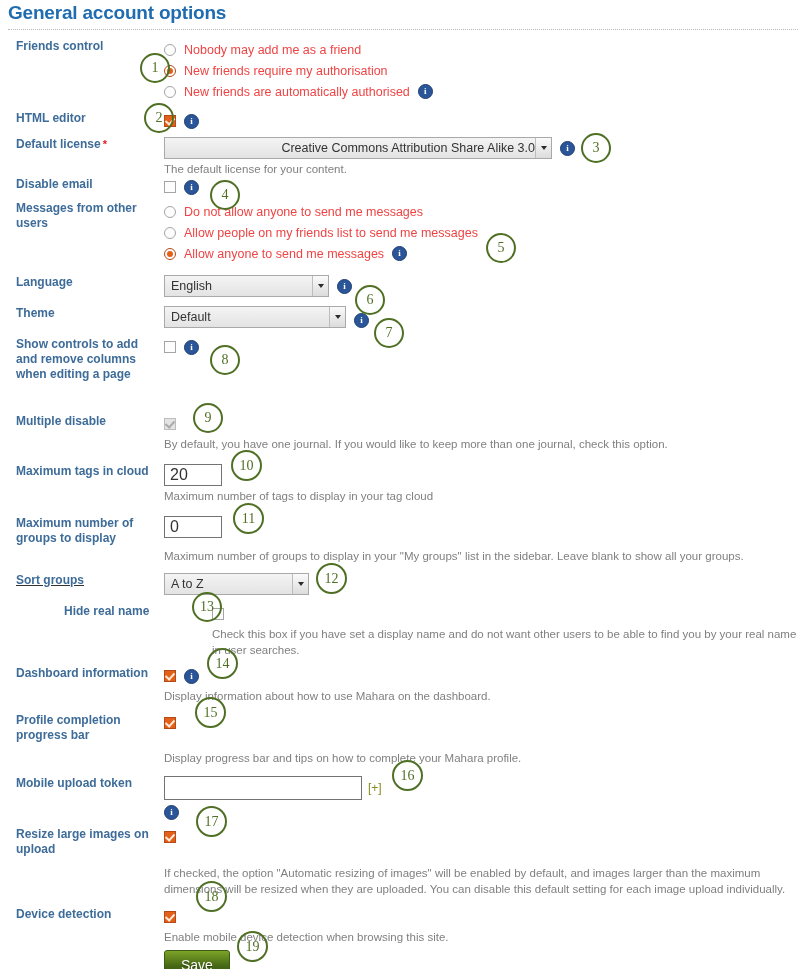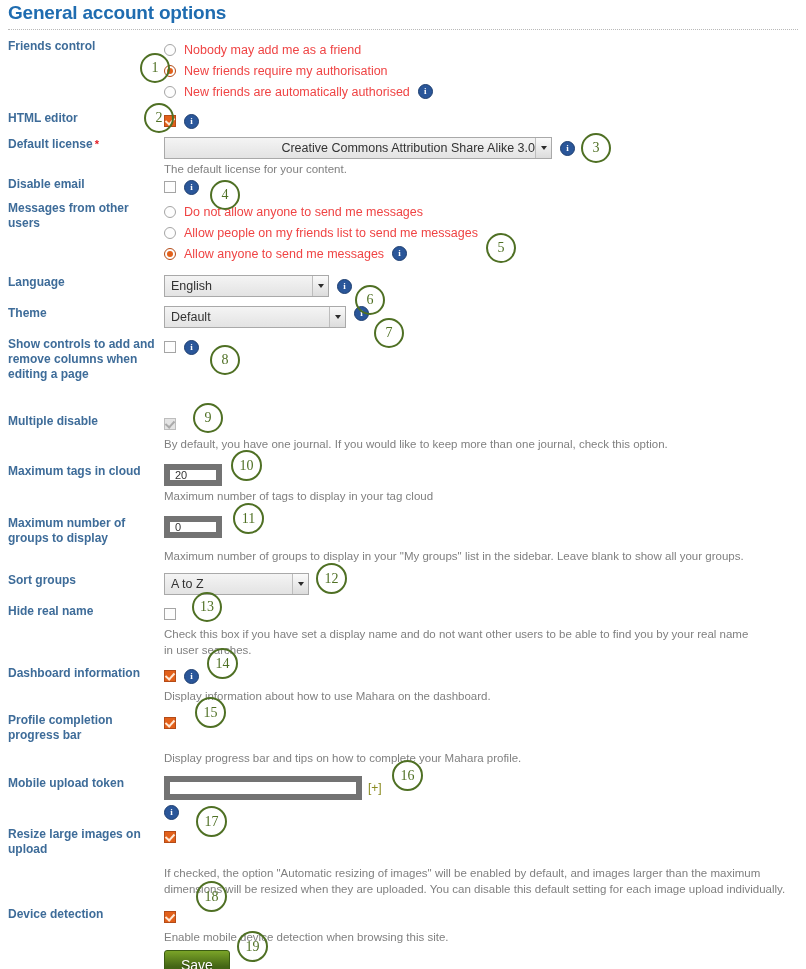--- a/index.html
+++ b/index.html
@@ -36,21 +36,21 @@
     margin-top: 9px;
   }
   .row {
     display: flex;
     align-items: flex-start;
     position: relative;
   }
   .lbl {
     width: 160px;
     min-width: 160px;
-    padding-left: 8px;
+    padding-left: 16px;
     box-sizing: border-box;
     font-weight: bold;
     font-size: 12px;
     color: #3e6c99;
     line-height: 15px;
   }
   .req {
     color: #e31b23;
     font-weight: bold;
     margin-left: 2px;
@@ -196,24 +196,24 @@
   .caret {
     width: 0; height: 0;
     border-left: 3.5px solid transparent;
     border-right: 3.5px solid transparent;
     border-top: 4px solid #2b2b2b;
   }
 
   
   .txt {
     height: 22px;
-    border: 6px solid #737373;
+    border: 1px solid #737373;
     background: #ffffff;
     box-sizing: border-box;
-    font-size: 11px;
+    font-size: 16px;
     color: #333333;
     display: inline-flex;
     align-items: center;
     padding-left: 5px;
     vertical-align: middle;
   }
 
   .plus {
     color: #8a8a1f;
     font-size: 12px;
@@ -350,21 +350,21 @@
               </span>
           </div>
           <span class="info">i</span>
         </div>
       </div>
     </div>
 
     <div class="row" style="margin-top:9px;">
       <div class="lbl">Theme</div>
       <div class="ctrl">
-        <div style="display:flex;align-items:flex-start;margin-left:4px;">
+        <div style="display:flex;align-items:flex-end;margin-left:4px;">
           <div class="sel" style="width:182px;">
             <span class="sel-txt">Default</span>
             <span class="arrowbox">
                 <span class="caret"></span>
               </span>
           </div>
           <span class="info">i</span>
         </div>
       </div>
     </div>
@@ -398,33 +398,33 @@
     </div>
 
     <div class="row" style="margin-top:12px;">
       <div class="lbl">Maximum number of groups to display</div>
       <div class="ctrl">
         <div class="txt" style="width:58px;margin-left:4px;">0</div>
         <div class="help" style="margin-top:10px;">Maximum number of groups to display in your "My groups" list in the sidebar. Leave blank to show all your groups.</div>
       </div>
     </div>
 
-    <div class="row" style="margin-top:9px;">
+    <div class="row" style="margin-top:9px;text-decoration:underline;">
       <div class="lbl">Sort groups</div>
       <div class="ctrl">
         <div class="sel" style="width:145px;margin-left:4px;">
           <span class="sel-txt">A to Z</span>
           <span class="arrowbox">
               <span class="caret"></span>
             </span>
         </div>
       </div>
     </div>
 
-    <div class="row" style="margin-top:9px;">
+    <div class="row" style="margin-top:9px;margin-left:48px;">
       <div class="lbl">Hide real name</div>
       <div class="ctrl">
         <div class="cbwrap">
           <span class="cb"></span>
         </div>
         <div class="help" style="max-width:595px;">Check this box if you have set a display name and do not want other users to be able to find you by your real name in user searches.</div>
       </div>
     </div>
 
     <div class="row" style="margin-top:8px;">

